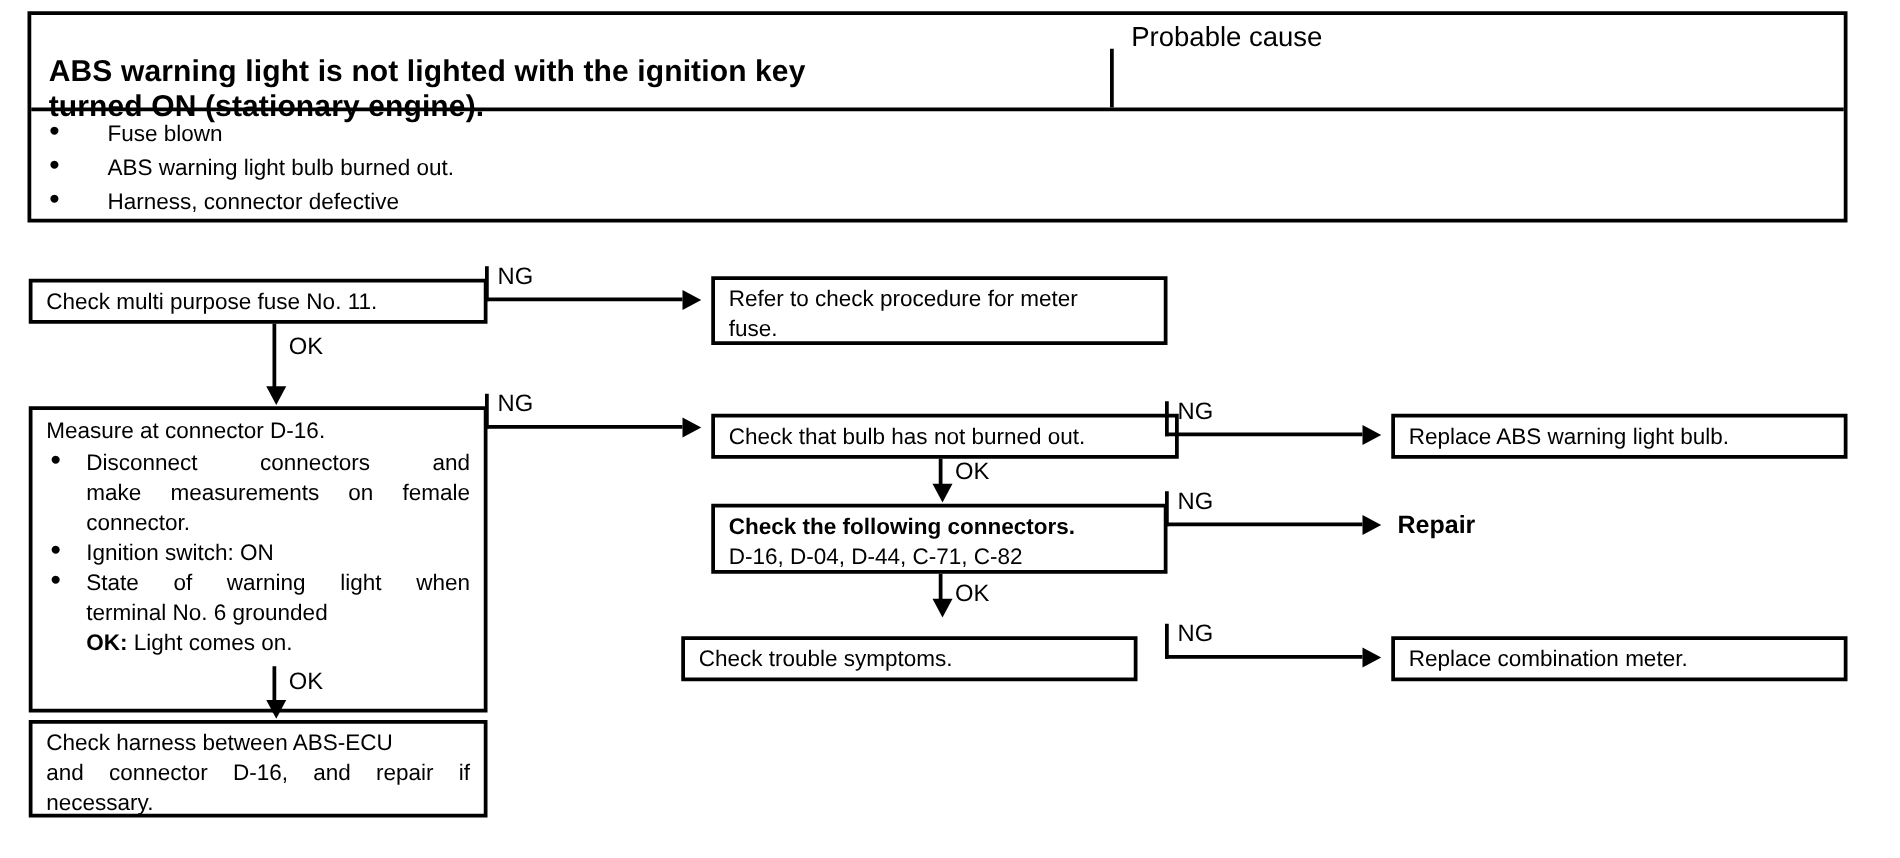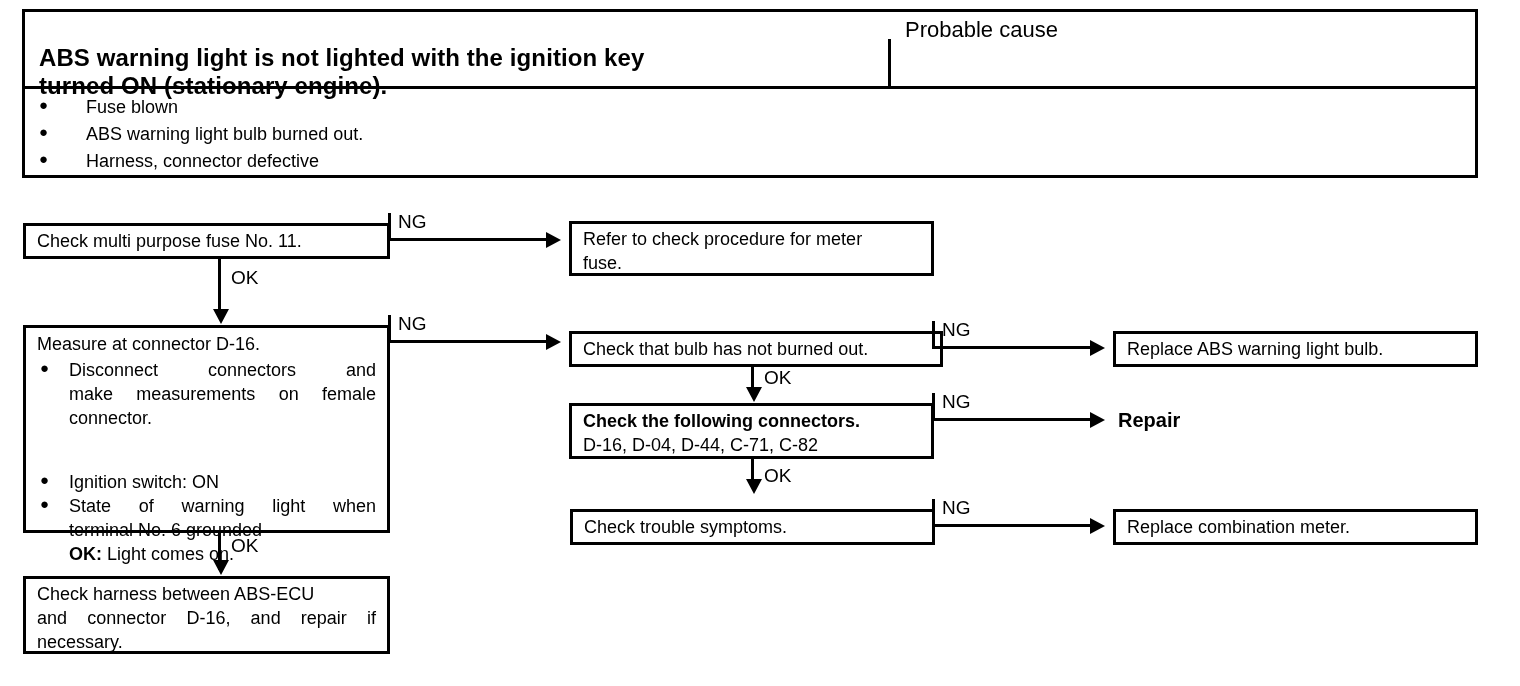--- a/index.html
+++ b/index.html
@@ -92,32 +92,32 @@
 
   <div class="vline" style="left:218px;top:259px;height:52px;"></div>
   <div class="arr-d" style="left:213px;top:309px;"></div>
   <div class="edge-lbl" style="left:231px;top:268px;">OK</div>
 
   <div class="fbox" style="left:569px;top:221px;width:365px;height:55px;">
     <span>Refer to check procedure for meter</span><br>
     <span>fuse.</span>
   </div>
 
-  <div class="fbox" style="left:23px;top:325px;width:367px;height:208px;padding:5px 11px 3px 11px;">
+  <div class="fbox" style="left:23px;top:325px;width:367px;height:245px;padding:5px 11px 3px 11px;">
     <span class="ttl">Measure at connector D-16.</span>
     <ul class="blist">
       <li>
         <span class="bul">●</span>
         <span class="just" style="display:block;">Disconnect connectors and</span>
         <span class="just" style="display:block;">make measurements on female</span>
         <span style="display:block;">connector.</span>
       </li>
       <li>
         <span class="bul">●</span>
-        <span style="display:block;margin-top:40px;">Ignition switch: ON</span>
+        <span style="display:block;">Ignition switch: ON</span>
       </li>
       <li>
         <span class="bul">●</span>
         <span class="just" style="display:block;">State of warning light when</span>
         <span style="display:block;">terminal No. 6 grounded</span>
         <span style="display:block;"><span class="bold">OK:</span><span> Light comes on.</span></span>
       </li>
     </ul>
   </div>
 
@@ -156,21 +156,21 @@
 
   <div class="vline" style="left:932px;top:393px;height:28px;"></div>
   <div class="hline" style="left:932px;top:418px;width:158px;"></div>
   <div class="arr-r" style="left:1090px;top:412px;"></div>
   <div class="edge-lbl" style="left:942px;top:392px;">NG</div>
 
   <div class="vline" style="left:751px;top:459px;height:28px;"></div>
   <div class="arr-d" style="left:746px;top:479px;"></div>
   <div class="edge-lbl" style="left:764px;top:466px;">OK</div>
 
-  <div class="fbox" style="left:570px;top:509px;width:365px;height:36px;">
+  <div class="fbox" style="left:545px;top:509px;width:365px;height:36px;">
     <span class="ttl">Check trouble symptoms.</span>
   </div>
 
   <div class="vline" style="left:932px;top:499px;height:28px;"></div>
   <div class="hline" style="left:932px;top:524px;width:158px;"></div>
   <div class="arr-r" style="left:1090px;top:518px;"></div>
   <div class="edge-lbl" style="left:942px;top:498px;">NG</div>
 
   <div class="fbox" style="left:1113px;top:331px;width:365px;height:36px;">
     <span class="ttl">Replace ABS warning light bulb.</span>

